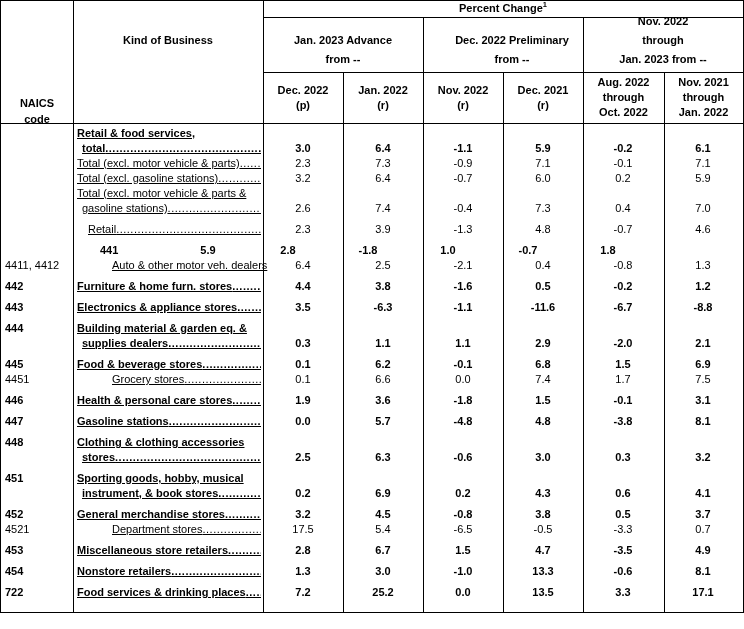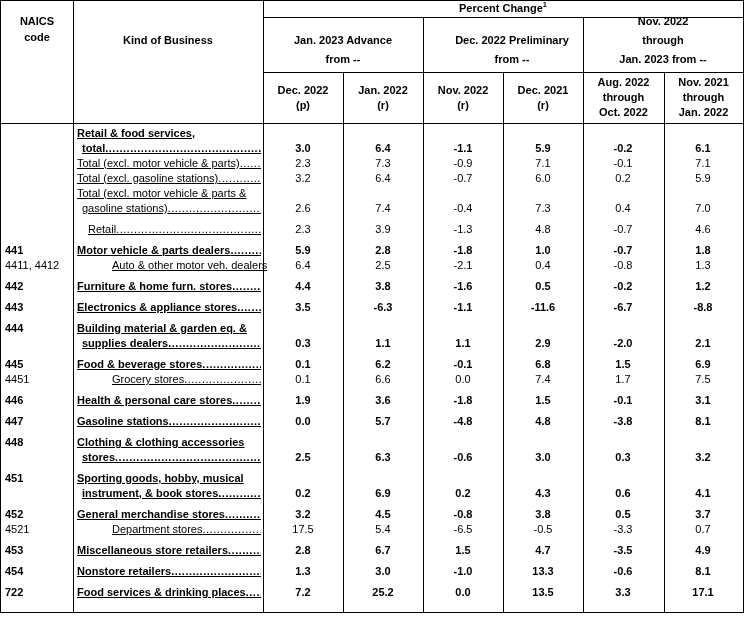--- a/index.html
+++ b/index.html
@@ -13,21 +13,21 @@
   .table {
     position:relative;
     width:744px; height:613px;
     border:1px solid #000;
     background:#fff;
   }
   
   .bl { position:absolute; background:#000; }
   
   .hcell { position:absolute; font-weight:bold; text-align:center; }
-  .hn   { left:0;   top:12px; width:72px;  height:122px; display:flex; flex-direction:column; justify-content:flex-start; align-items:center; line-height:16px; }
+  .hn   { left:0;   top:4px; width:72px;  height:122px; display:flex; flex-direction:column; justify-content:flex-end; align-items:center; line-height:16px; }
   .hk   { left:72px; top:0; width:190px; height:122px; display:flex; justify-content:center; align-items:center; padding-bottom:44px; }
   .htitle { left:262px; top:0; width:480px; height:16px; line-height:15px; }
   .htitle sup { font-size:7.5px; vertical-align:super; line-height:0; }
   .hgroup { top:16px; height:55px; display:flex; flex-direction:column; justify-content:flex-end; align-items:center; padding-bottom:3px; line-height:19px; }
   .hsub   { top:71px; height:51px; display:flex; flex-direction:column; justify-content:center; align-items:center; line-height:15px; }
   
   .tbody { position:absolute; left:0; top:122px; width:742px; height:489px; padding-top:3px; overflow:hidden; }
   .t-row { display:flex; align-items:flex-end; line-height:15px; }
   .t-row.gap { margin-top:6px;justify-content:center; }
   .t-row.b { font-weight:bold; }
@@ -194,26 +194,20 @@
         </div>
         <div class="rv">2.3</div>
         <div class="rv">3.9</div>
         <div class="rv">-1.3</div>
         <div class="rv">4.8</div>
         <div class="rv">-0.7</div>
         <div class="rv">4.6</div>
       </div>
       <div class="t-row gap b">
         <div class="rn">441</div>
-        <div class="rk">
-          <div class="line i0">
-            <span class="txt">Motor vehicle &amp; parts dealers</span>
-            <span class="dots"></span>
-          </div>
-        </div>
         <div class="rv">5.9</div>
         <div class="rv">2.8</div>
         <div class="rv">-1.8</div>
         <div class="rv">1.0</div>
         <div class="rv">-0.7</div>
         <div class="rv">1.8</div>
       </div>
       <div class="t-row">
         <div class="rn">4411, 4412</div>
         <div class="rk">

